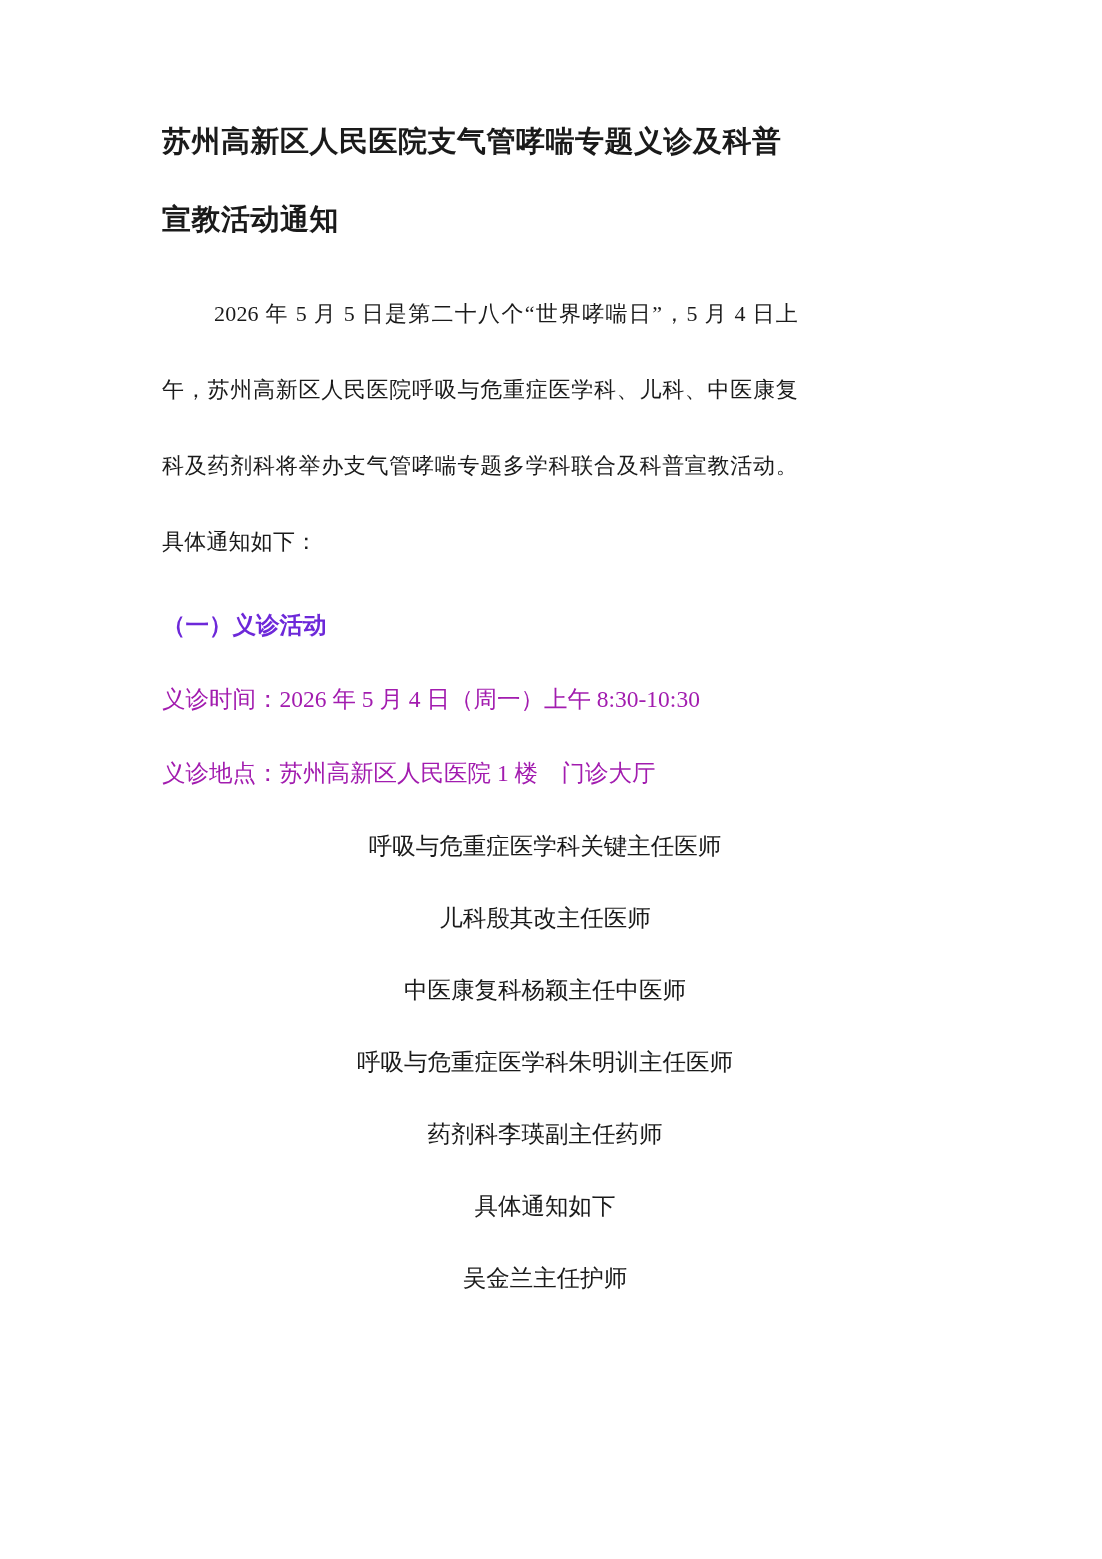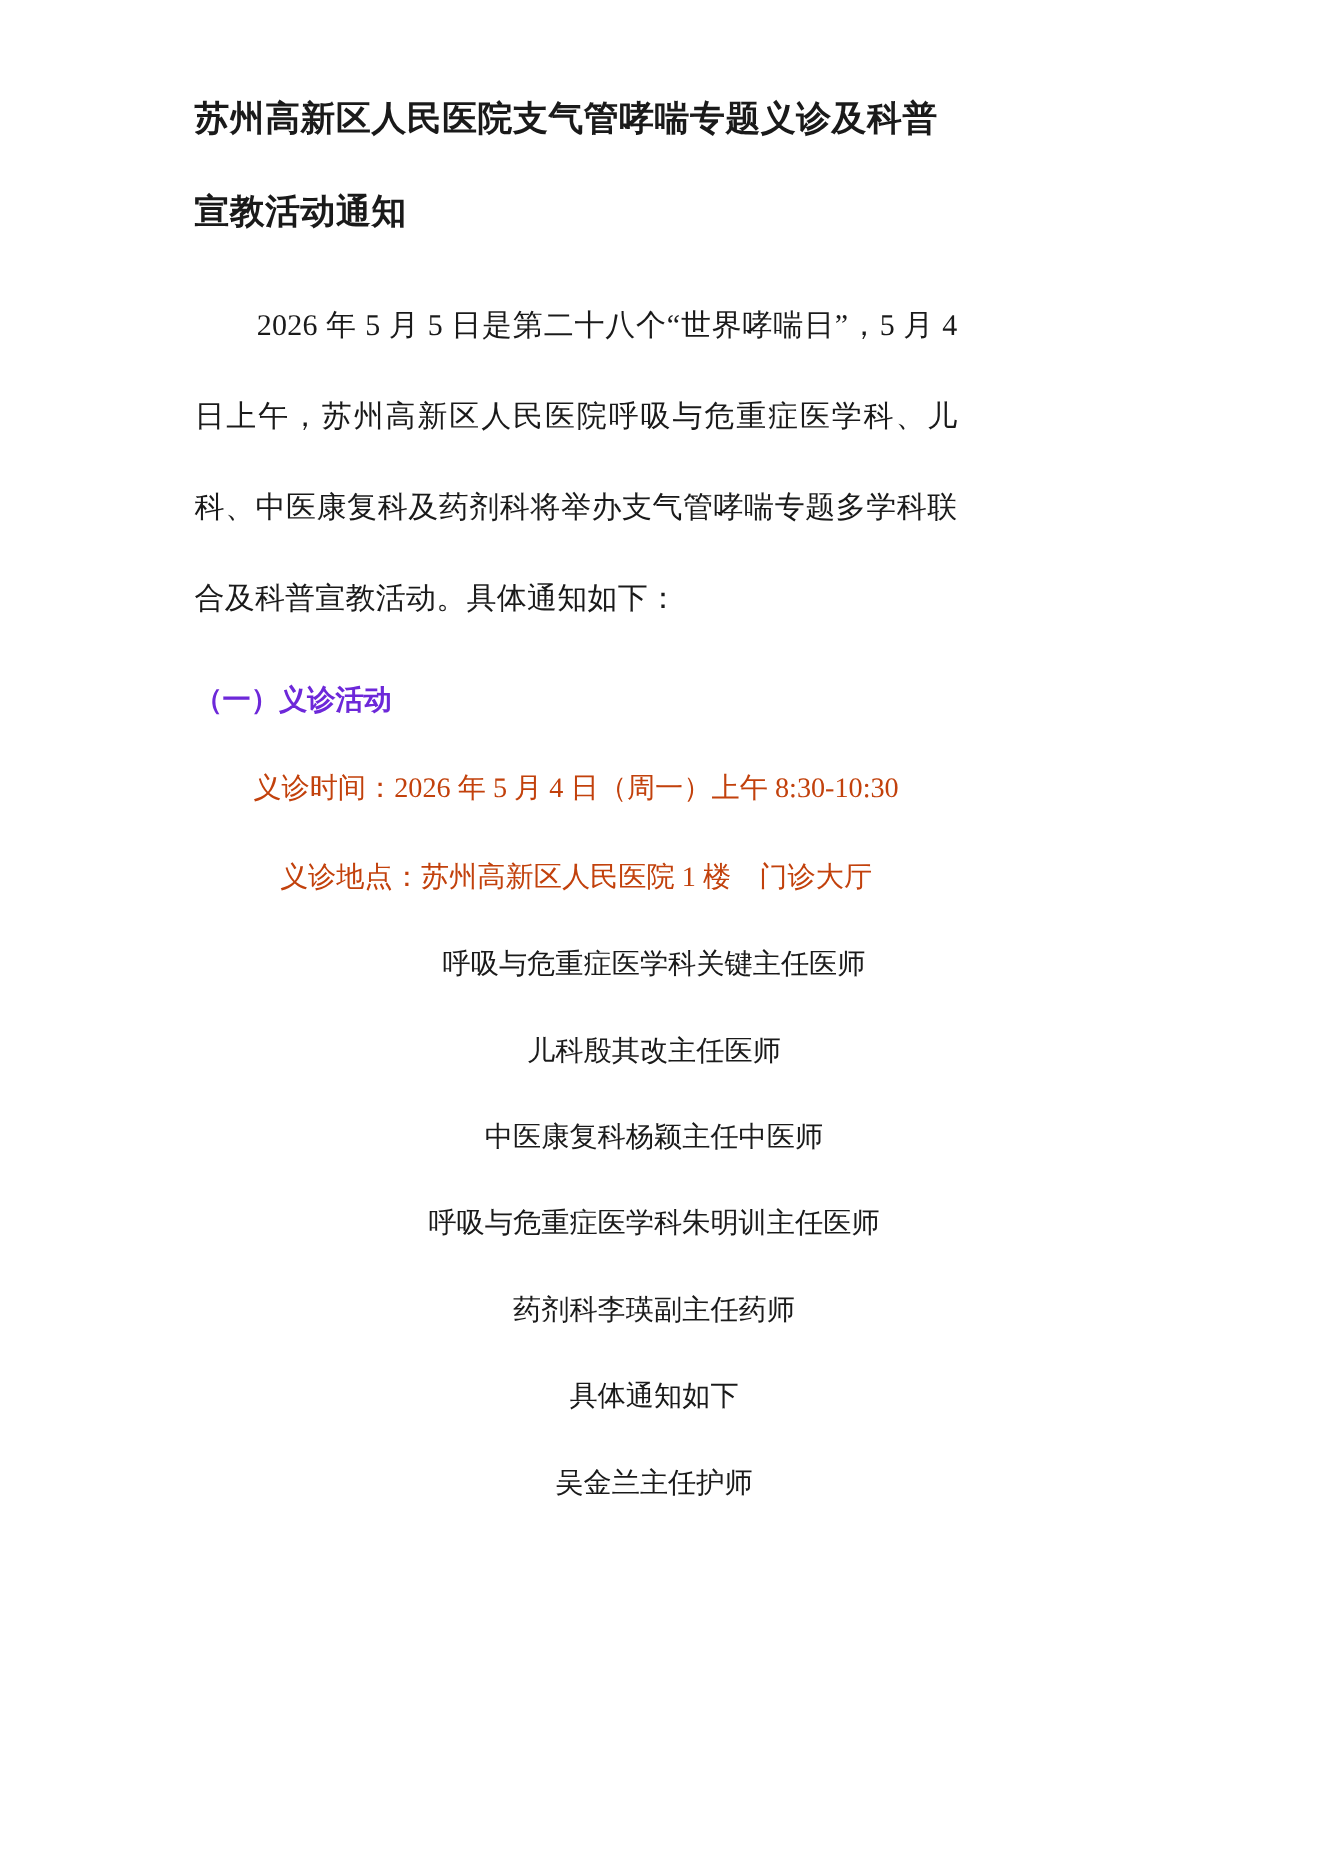--- a/index.html
+++ b/index.html
@@ -12,34 +12,34 @@
     height: 1559px;
     font-family: "Liberation Serif", serif;
     color: #000000;
     overflow: hidden;
   }
   .page {
     position: relative;
     width: 960px;
     height: 1559px;
     box-sizing: border-box;
-    padding: 60px 162px 0 162px;
+    padding: 102px 162px 0 162px;
     border-radius: 30px;
   }
   .doc-title {
     font-family: "Liberation Sans", sans-serif;
     font-weight: bold;
     font-size: 29px;
     line-height: 78px;
     letter-spacing: 0.5px;
     margin: 0 0 18px 0;
     color: #1a1a1a;
   }
   .body-para {
-    font-size: 25px;
+    font-size: 22px;
     line-height: 76px;
     margin: 0;
     text-align: justify;
     text-justify: inter-ideograph;
     letter-spacing: 0.2px;
     color: #1a1a1a;
   }
   .body-para.indent {
     text-indent: 52px;
   }
@@ -48,23 +48,22 @@
     font-weight: bold;
     font-size: 23.5px;
     line-height: 74px;
     margin: 8px 0 0 0;
     color: #6d28d9;
   }
   .info-line {
     font-size: 23.5px;
     line-height: 74px;
     margin: 0;
-    color: #c2410c;
+    color: #a21caf;
     white-space: nowrap;
-    text-align: center;
   }
   .expert-line {
     font-size: 23.5px;
     line-height: 72px;
     margin: 0;
     padding-left: 130px;
     color: #1a1a1a;
     white-space: nowrap;
     text-align: center;
   }

